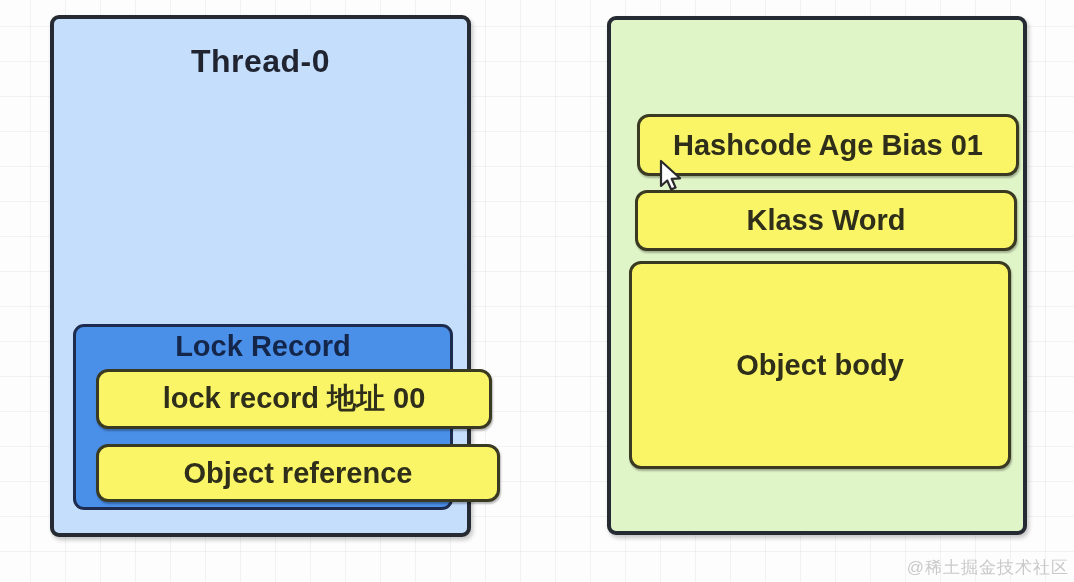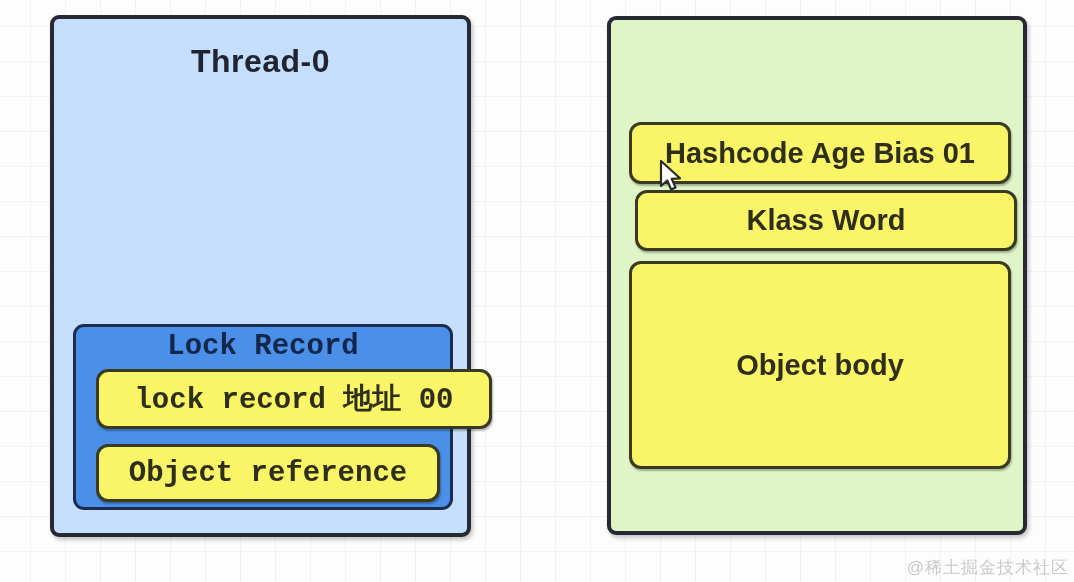--- a/index.html
+++ b/index.html
@@ -49,21 +49,20 @@
   }
 
   .lock-record {
     position: absolute;
     left: 19px; top: 305px;
     width: 380px; height: 186px;
     background: #4a8fe8;
     border: 3px solid #1d2c4e;
     border-radius: 11px;
     box-sizing: border-box;
-    font-family: Liberation Mono, monospace;
   }
   .lock-record-title {
     margin-top: 3px;
     text-align: center;
     font-size: 29px;
     font-weight: bold;
     color: #14264a;
   }
 
   .cell {
@@ -75,23 +74,23 @@
     display: flex;
     align-items: center;
     justify-content: center;
     font-size: 29px;
     font-weight: bold;
     color: #2e2e1a;
     box-shadow: 1px 2px 2px rgba(0,0,0,0.28);
     text-align: center;
   }
   .lr-cell-1 { left: 20px; top: 42px;  width: 396px; height: 60px; }
-  .lr-cell-2 { left: 20px; top: 117px; width: 344px; height: 58px; }
+  .lr-cell-2 { left: 20px; top: 117px; width: 404px; height: 58px; }
 
-  .ob-cell-1 { left: 18px; top: 94px;  width: 382px; height: 62px; margin-top: 8px; }
+  .ob-cell-1 { left: 26px; top: 94px;  width: 382px; height: 62px; }
   .ob-cell-2 { left: 24px; top: 170px; width: 382px; height: 61px; }
   .ob-cell-3 { left: 18px; top: 241px; width: 382px; height: 208px; }
 
   .cursor {
     position: absolute;
     left: 658px; top: 159px;
     width: 26px; height: 34px;
     pointer-events: none;
   }
 

